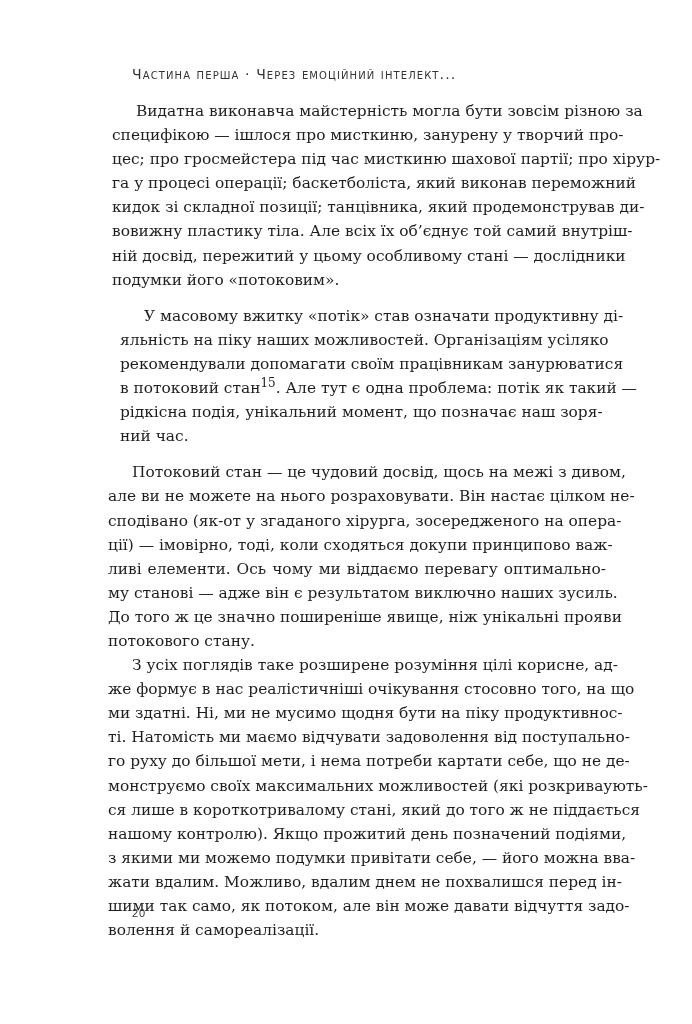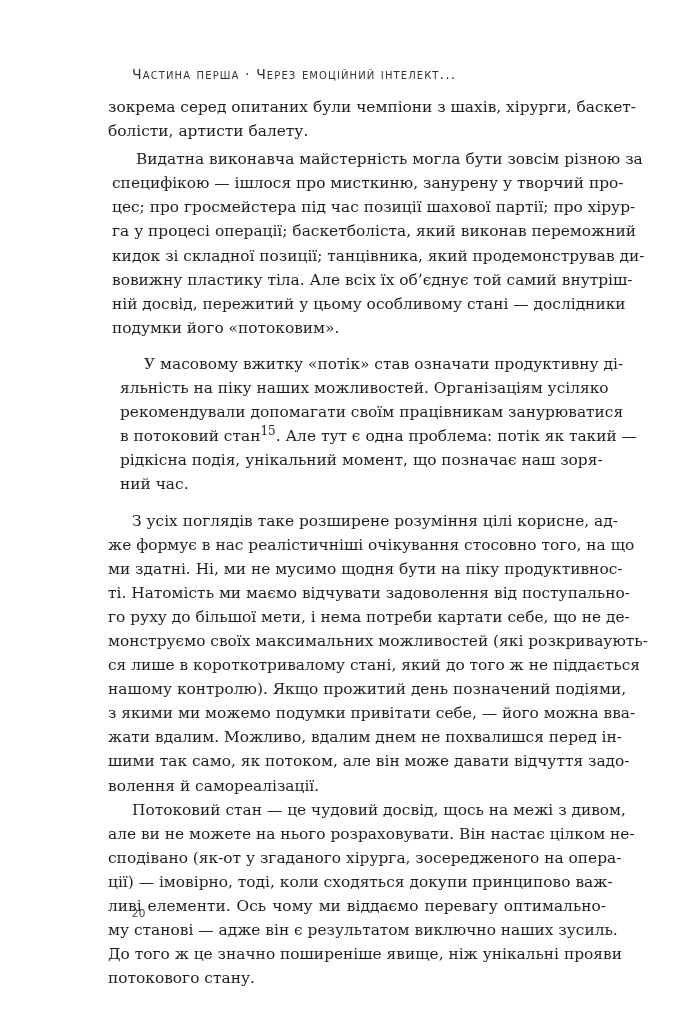--- a/index.html
+++ b/index.html
@@ -64,66 +64,62 @@
       color: #333333;
     }
   </style>
 </head>
 <body>
 
 <div class="running-head">Частина перша · Через емоційний інтелект...</div>
 
 <div class="text-block">
 
-  <p style="margin:0">
-    <span class="line">зокрема серед опитаних були чемпіони з шахів, хірурги, баскет-</span>
-    <span class="line last">болісти, артисти балету.</span>
-  </p>
 
   <p style="margin:4px">
     <span class="line indent">Видатна виконавча майстерність могла бути зовсім різною за</span>
     <span class="line">специфікою — ішлося про мисткиню, занурену у творчий про-</span>
-    <span class="line">цес; про гросмейстера під час позиції шахової партії; про хірур-</span>
+    <span class="line">цес; про гросмейстера під час мисткиню шахової партії; про хірур-</span>
     <span class="line">га у процесі операції; баскетболіста, який виконав переможний</span>
     <span class="line">кидок зі складної позиції; танцівника, який продемонстрував ди-</span>
     <span class="line">вовижну пластику тіла. Але всіх їх об’єднує той самий внутріш-</span>
     <span class="line">ній досвід, пережитий у цьому особливому стані — дослідники</span>
     <span class="line last">подумки його «потоковим».</span>
   </p>
 
   <p style="margin:12px">
     <span class="line indent">У масовому вжитку «потік» став означати продуктивну ді-</span>
     <span class="line">яльність на піку наших можливостей. Організаціям усіляко</span>
     <span class="line">рекомендували допомагати своїм працівникам занурюватися</span>
     <span class="line"><span>в потоковий стан</span><sup class="fn">15</sup><span>. Але тут є одна проблема: потік як такий —</span></span>
     <span class="line">рідкісна подія, унікальний момент, що позначає наш зоря-</span>
     <span class="line last">ний час.</span>
   </p>
 
   <p style="margin:0">
+    <span class="line indent">Потоковий стан — це чудовий досвід, щось на межі з дивом,</span>
+    <span class="line">але ви не можете на нього розраховувати. Він настає цілком не-</span>
+    <span class="line">сподівано (як-от у згаданого хірурга, зосередженого на опера-</span>
+    <span class="line">ції) — імовірно, тоді, коли сходяться докупи принципово важ-</span>
+    <span class="line">ливі елементи. Ось чому ми віддаємо перевагу оптимально-</span>
+    <span class="line">му станові — адже він є результатом виключно наших зусиль.</span>
+    <span class="line">До того ж це значно поширеніше явище, ніж унікальні прояви</span>
+    <span class="line last">потокового стану.</span>
+  </p>
+
+  <p style="margin:0">
     <span class="line indent">З усіх поглядів таке розширене розуміння цілі корисне, ад-</span>
     <span class="line">же формує в нас реалістичніші очікування стосовно того, на що</span>
     <span class="line">ми здатні. Ні, ми не мусимо щодня бути на піку продуктивнос-</span>
     <span class="line">ті. Натомість ми маємо відчувати задоволення від поступально-</span>
     <span class="line">го руху до більшої мети, і нема потреби картати себе, що не де-</span>
     <span class="line">монструємо своїх максимальних можливостей (які розкриваують-</span>
     <span class="line">ся лише в короткотривалому стані, який до того ж не піддається</span>
     <span class="line">нашому контролю). Якщо прожитий день позначений подіями,</span>
     <span class="line">з якими ми можемо подумки привітати себе, — його можна вва-</span>
     <span class="line">жати вдалим. Можливо, вдалим днем не похвалишся перед ін-</span>
     <span class="line">шими так само, як потоком, але він може давати відчуття задо-</span>
     <span class="line last">волення й самореалізації.</span>
   </p>
 
-  <p style="margin:0">
-    <span class="line indent">Потоковий стан — це чудовий досвід, щось на межі з дивом,</span>
-    <span class="line">але ви не можете на нього розраховувати. Він настає цілком не-</span>
-    <span class="line">сподівано (як-от у згаданого хірурга, зосередженого на опера-</span>
-    <span class="line">ції) — імовірно, тоді, коли сходяться докупи принципово важ-</span>
-    <span class="line">ливі елементи. Ось чому ми віддаємо перевагу оптимально-</span>
-    <span class="line">му станові — адже він є результатом виключно наших зусиль.</span>
-    <span class="line">До того ж це значно поширеніше явище, ніж унікальні прояви</span>
-    <span class="line last">потокового стану.</span>
-  </p>
-
 </div>
 
 <div class="page-number">20</div>
 
 </body></html>

